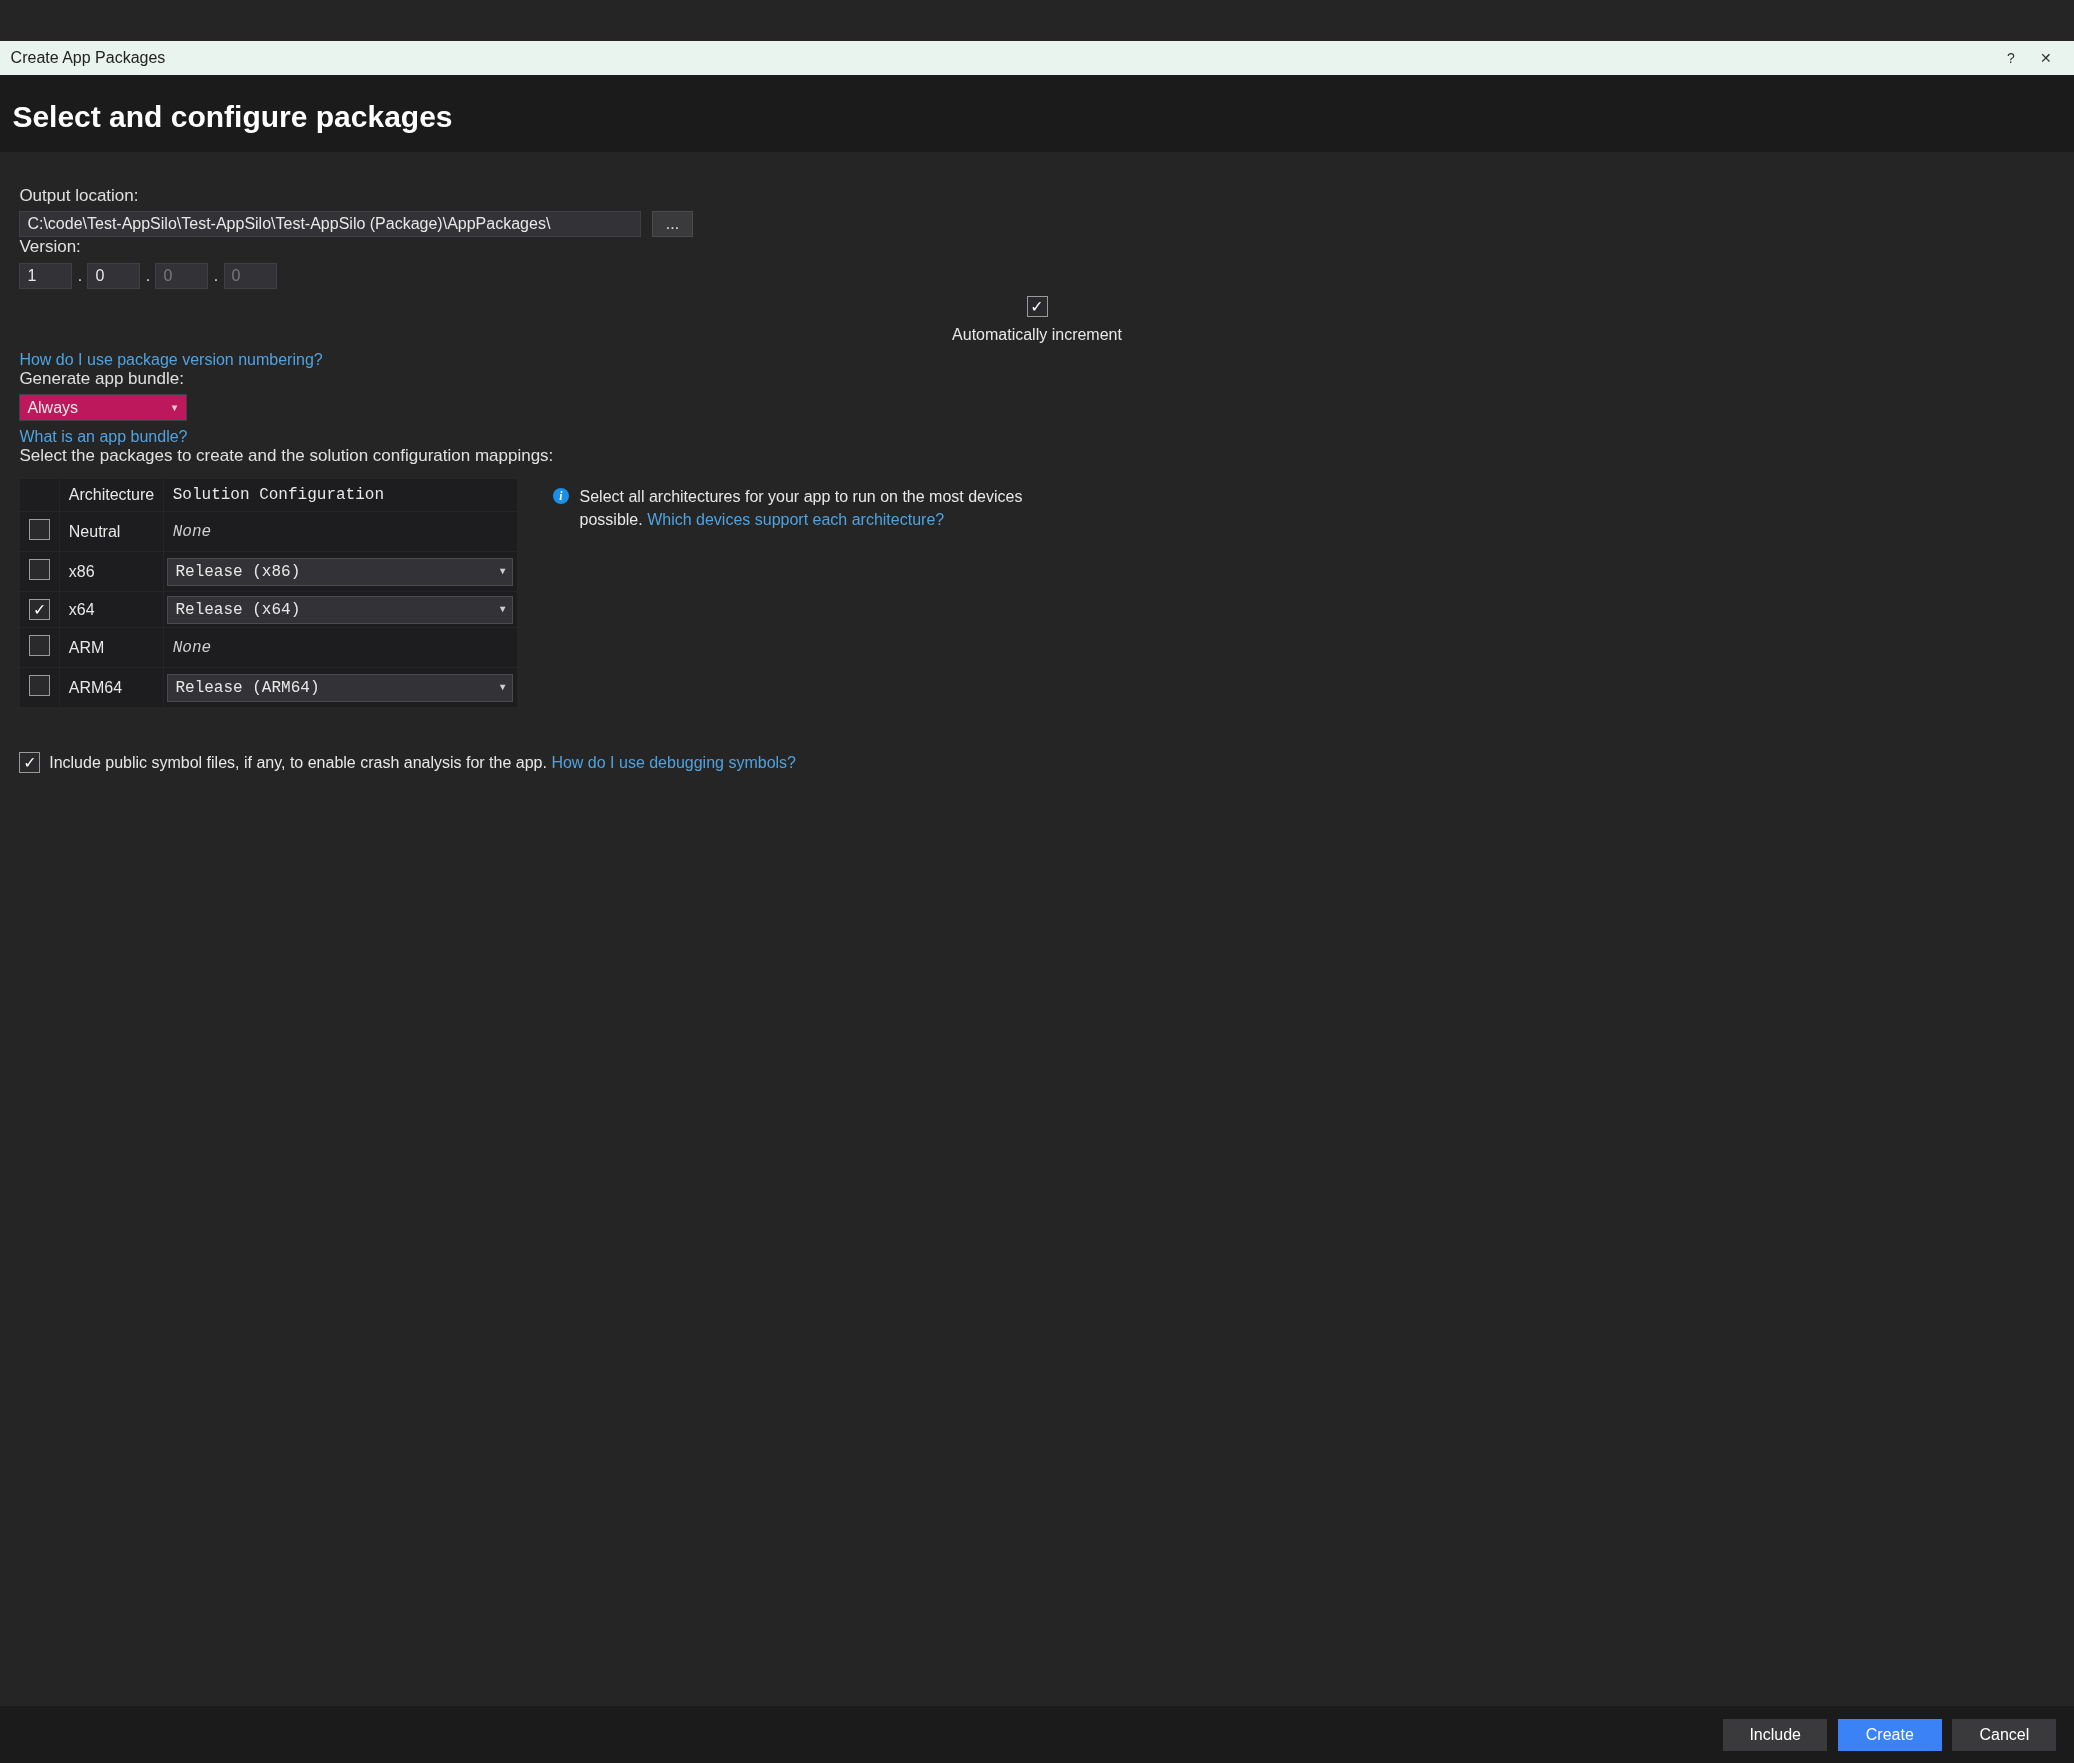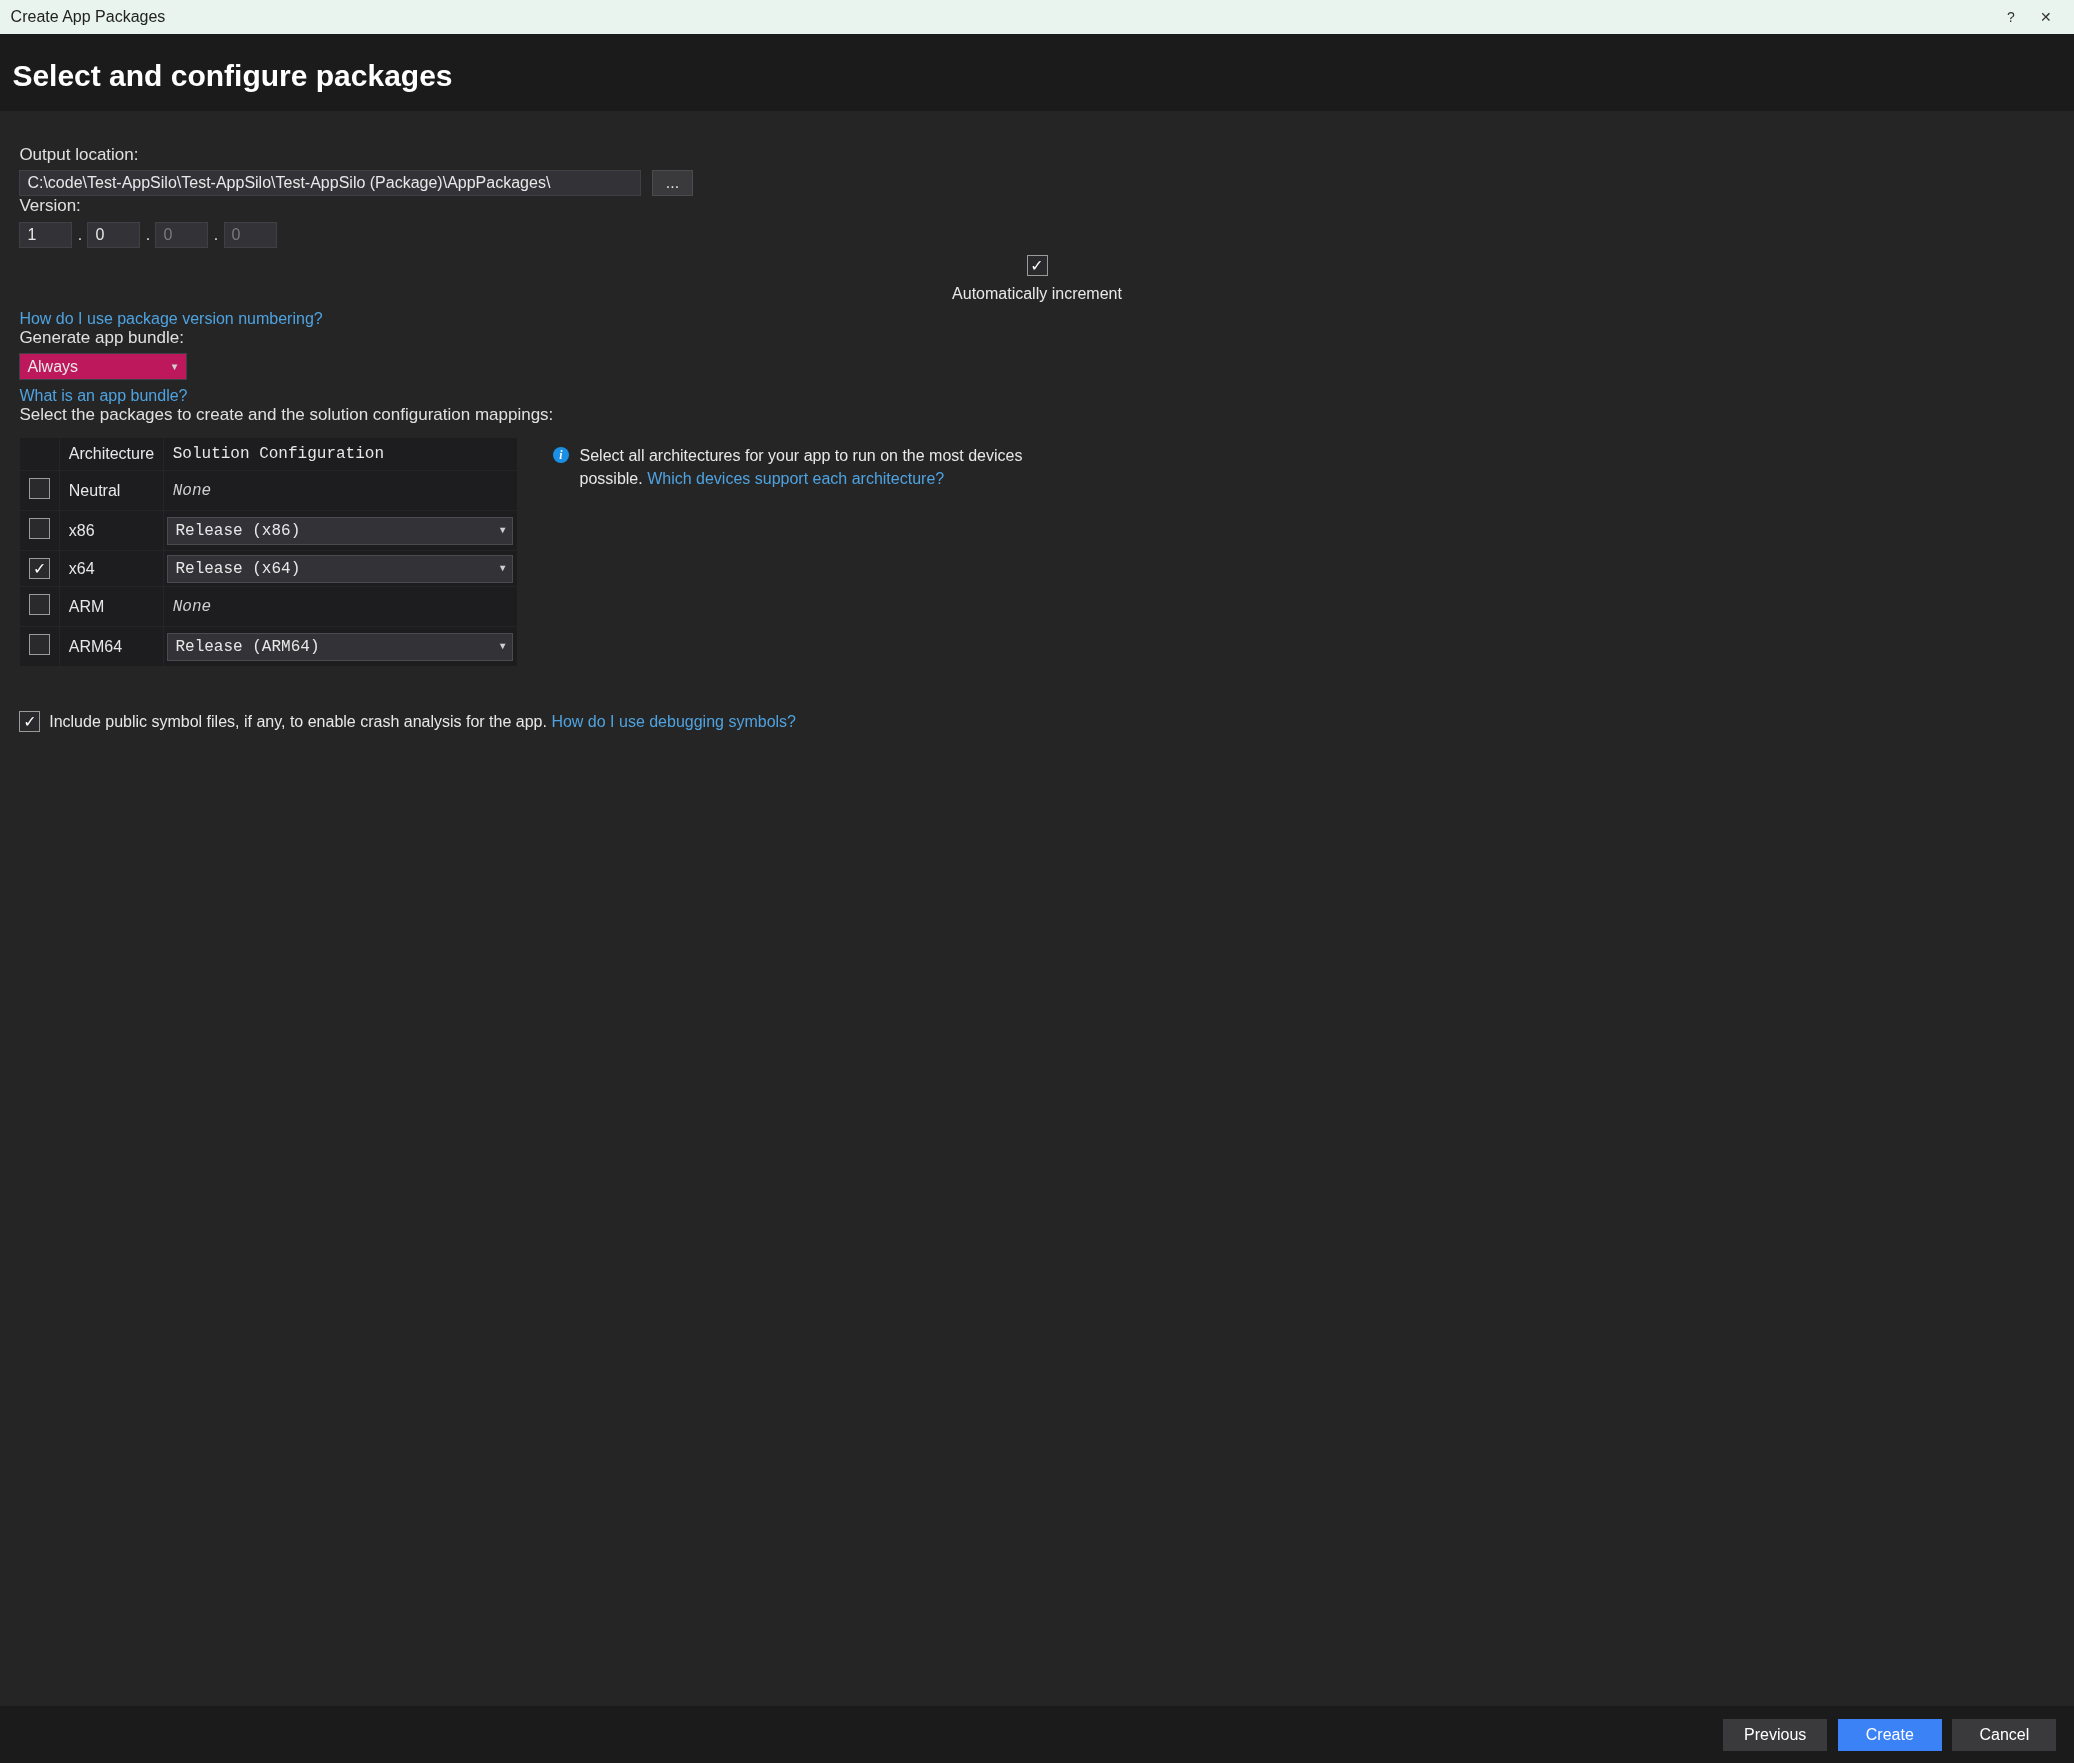--- a/index.html
+++ b/index.html
@@ -13,20 +13,21 @@
     flex-direction: column;
     min-height: 100vh;
   }
   .titlebar {
     background: #e9f4ef;
     color: #222;
     display: flex;
     align-items: center;
     padding: 5.3px 10.6px;
     height: 34px;
+    margin-top: 41px;
   }
   .titlebar .title { flex: 1; font-size: 16px; }
   .titlebar .ctrl {
     width: 35px; text-align: center; font-size: 14px; color: #333;
     cursor: pointer;
   }
   .header-band {
     background: #1b1b1c;
     padding: 25px 17.6px 17.6px 12.4px;
   }
@@ -267,17 +268,17 @@
   <div class="symbol-row">
     <span class="vs-checkbox checked"></span>
     <span>
       <span>Include public symbol files, if any, to enable crash analysis for the app. </span><span class="link">How do I use debugging symbols?</span>
     </span>
   </div>
 
 </div>
 
 <div class="footer">
-  <button class="btn">Previous</button>
+  <button class="btn">Include</button>
   <button class="btn primary">Create</button>
   <button class="btn">Cancel</button>
 </div>
 
 
 </body></html>

